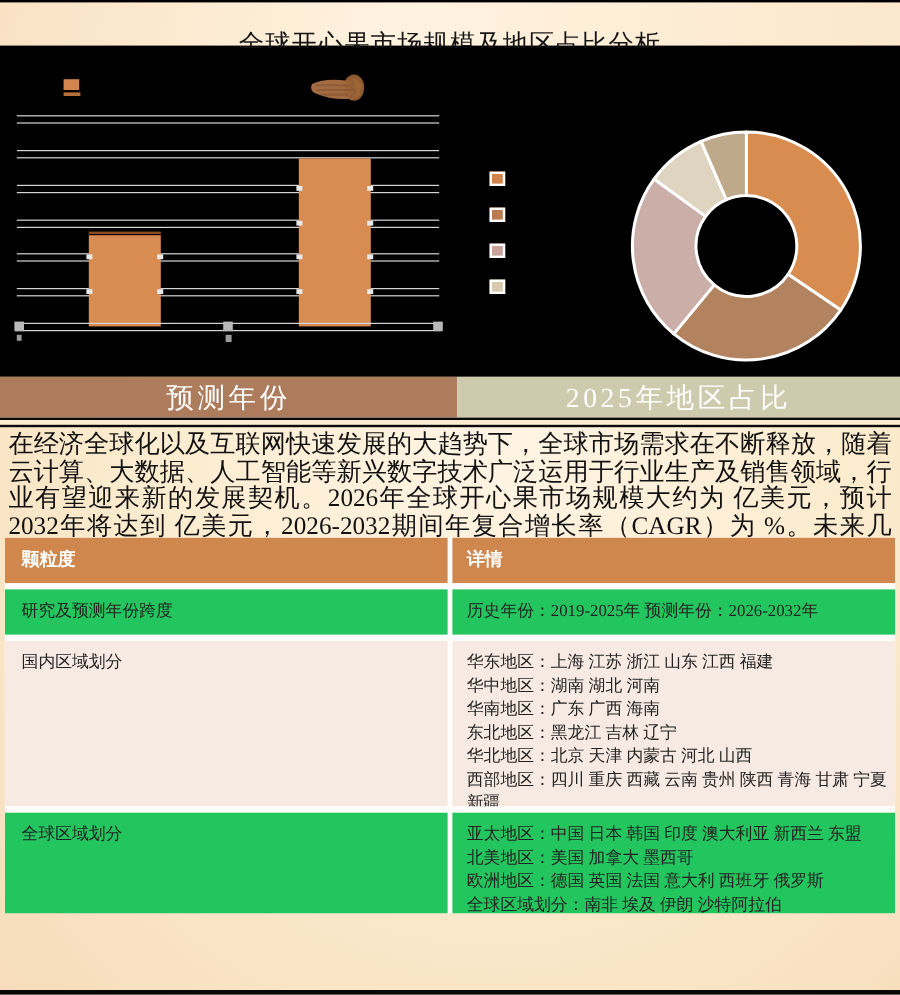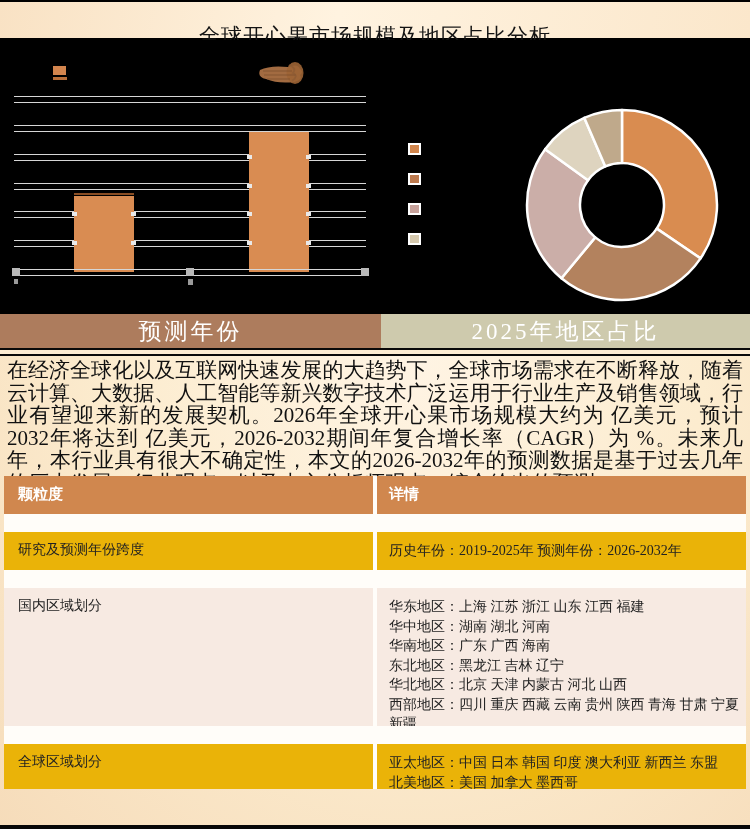--- a/index.html
+++ b/index.html
@@ -40,29 +40,29 @@
   .sec-left  { width:381px; background:#ad7c5d; }
   .sec-right { flex:1; background:#cecaad; }
   .dbl-line { position:absolute; top:348px; left:0; width:750px; height:8px;
               border-top:2.5px solid #0a0a0a; border-bottom:2.5px solid #0a0a0a; background:#fdecd2; }
   
   .body-text { position:absolute; top:356px; left:0; width:750px; height:120px; overflow:hidden; }
   .body-text p { font-size:21px; line-height:22.5px; text-align:justify;
                  color:#111; padding:3px 7px 0 7px; }
   .tbl-title { text-align:center; font-size:15px; font-weight:bold; color:#111; margin-top:2px; }
   
-  .grid-table { position:absolute; top:476px; left:4px; width:742px; height:313px;
-                background:#fffdf9; display:flex; flex-direction:column; gap:18px; overflow:hidden; }
+  .grid-table { position:absolute; top:448px; left:4px; width:742px; height:313px;
+                background:#fffdf9; display:flex; flex-direction:column; gap:5px; overflow:hidden; }
   .t-row { display:flex; gap:4px; overflow:hidden; }
   .t-row.hdr { height:38px; flex:none; }
   .cell { overflow:hidden; }
   .cell-l { width:369px; flex:none; padding:9px 0 0 14px; }
   .cell-r { flex:1; padding:9px 0 0 12px; }
   .hdr .cell { background:#d0874e; color:#fff; font-weight:bold; font-size:15px; }
-  .r-odd  .cell { background:#eab308; }
+  .r-odd  .cell { background:#22c55e; }
   .r-even .cell { background:#f7eae2; }
   .t-row { font-size:14px; color:#222; }
   .detail { white-space:pre-line; line-height:19.5px; }
   .row-1 { height:38px; flex:none; }
   .row-2 { height:138px; flex:none; }
   .row-3 { height:87px; flex:none; }
   .row-4 { flex:1;align-items:center; }
   .bottom-bar { position:absolute; top:825px; left:0; width:750px; height:4px; background:#070707; }
 </style>
 </head>

